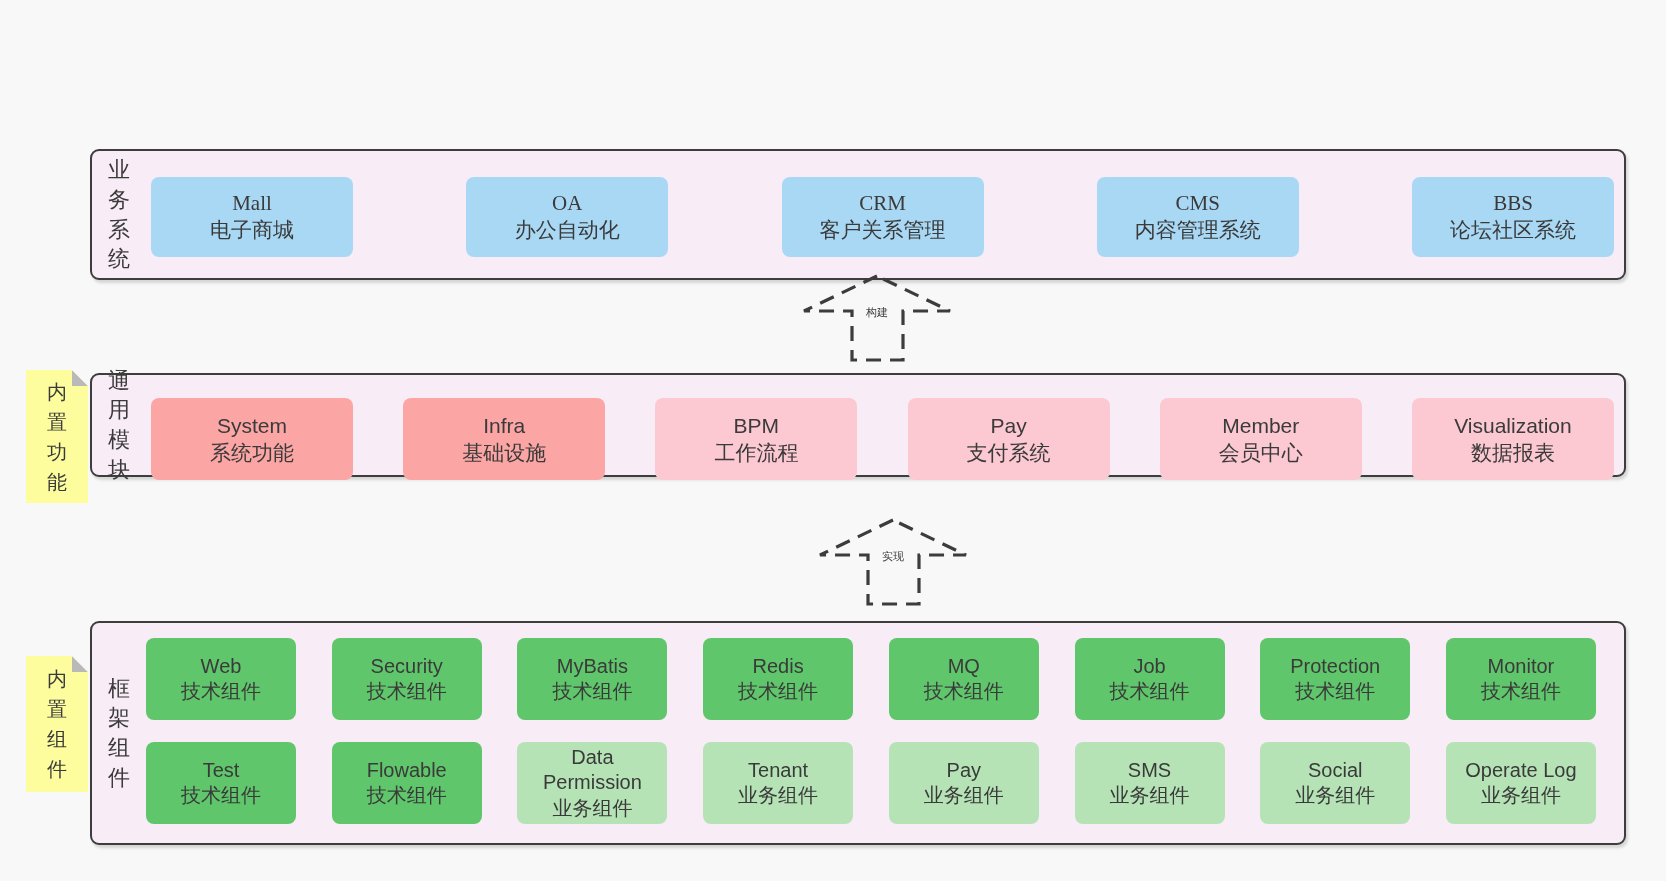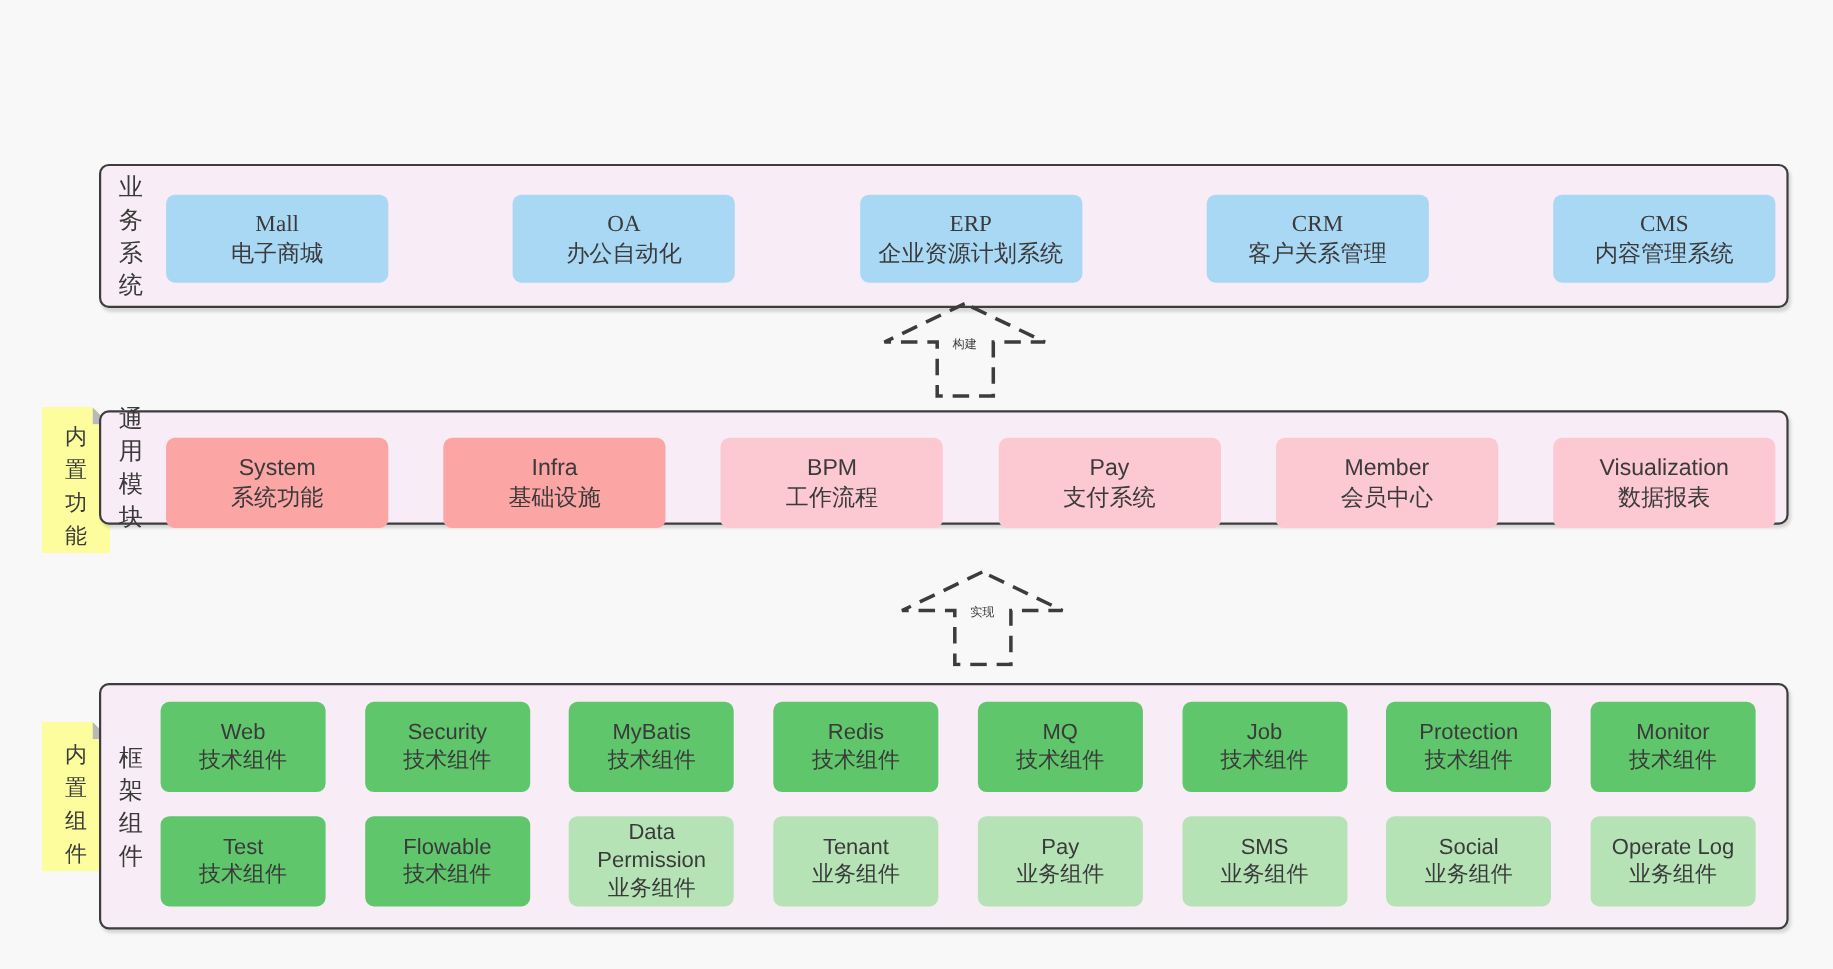--- a/index.html
+++ b/index.html
@@ -36,24 +36,24 @@
   }
   .row6 .box{width:202px;font-size:21px;}
   .row8 .box{width:150px;font-size:20px;line-height:1.27;}
   .v-blue{background:#a9d8f5;font-family:Liberation Serif, serif;}
   .v-red{background:#fca5a5;}
   .v-pink{background:#fcc8d2;}
   .v-green{background:#5fc66b;}
   .v-lgreen{background:#b5e3b6;}
   
   .sticky{
-    position:absolute;left:38px;width:62px;box-sizing:border-box;
+    position:absolute;left:26px;width:62px;box-sizing:border-box;
     background:#fdfd9e;
     clip-path:polygon(0 0, calc(100% - 16px) 0, 100% 16px, 100% 100%, 0 100%);
-    display:flex;align-items:flex-end;justify-content:center;
+    display:flex;align-items:center;justify-content:center;
     font-size:20px;line-height:1.5;
     filter:drop-shadow(2px 2px 2px rgba(0,0,0,0.15));
   }
   .sticky-modules{top:370px;height:133px;}
   .sticky-framework{top:656px;height:136px;}
   .sticky .txt{display:block;width:1em;word-break:break-all;text-align:center;}
   .fold{position:absolute;top:0;right:0;width:16px;height:16px;background:#b9b9b9;
         clip-path:polygon(0 0,100% 100%,0 100%);}
   
   .arrow{position:absolute;width:150px;height:88px;}
@@ -87,30 +87,30 @@
     <div class="row row6 row-business">
       <div class="box v-blue">
         <span>Mall</span>
         <span>电子商城</span>
       </div>
       <div class="box v-blue">
         <span>OA</span>
         <span>办公自动化</span>
       </div>
       <div class="box v-blue">
-        <span>ERP</span>
-        <span>企业资源计划系统</span>
-      </div>
-      <div class="box v-blue">
         <span>CRM</span>
         <span>客户关系管理</span>
       </div>
       <div class="box v-blue">
         <span>CMS</span>
         <span>内容管理系统</span>
+      </div>
+      <div class="box v-blue">
+        <span>BBS</span>
+        <span>论坛社区系统</span>
       </div>
     </div>
   </section>
 
   <div class="arrow arrow-build">
     <svg viewBox="0 0 150 88">
       <path d="M75 2 L2 37 L50 37 L50 86 L101 86 L101 37 L148 37 Z"></path>
     </svg>
     <span class="arrow-label">构建</span>
   </div>

